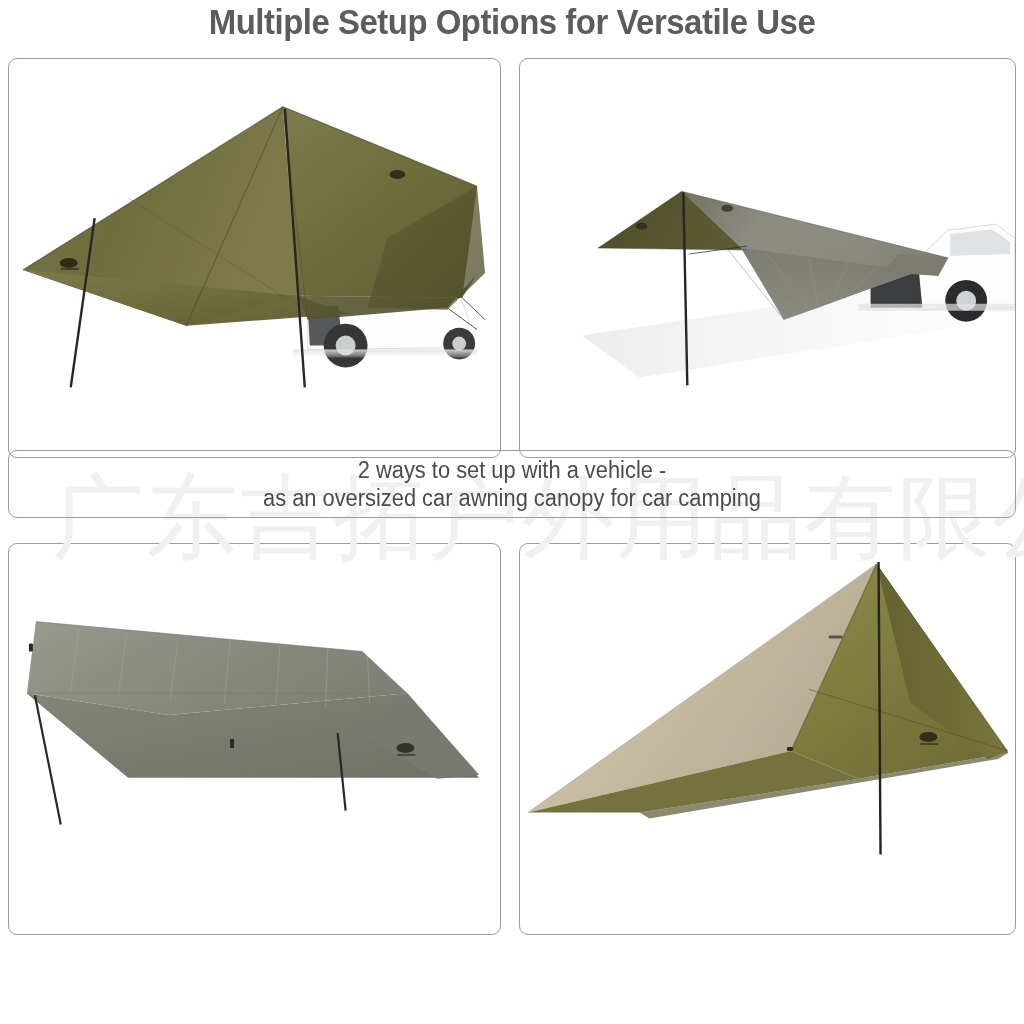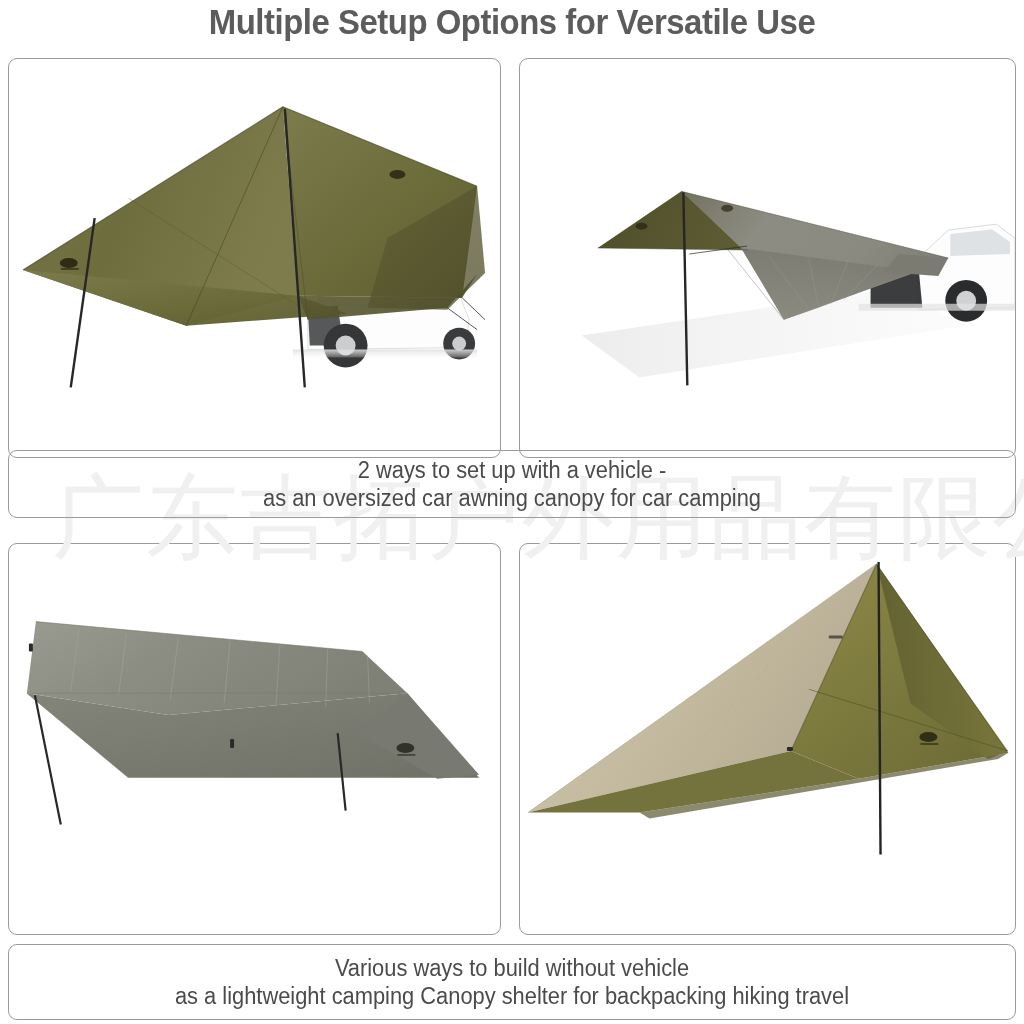--- a/index.html
+++ b/index.html
@@ -353,20 +353,14 @@
 
   </div>
 
   <div class="band band-mid">
     <div class="band-text">
       <span>2 ways to set up with a vehicle -</span>
       <span>as an oversized car awning canopy for car camping</span>
     </div>
   </div>
 
-  <div class="band band-bot">
-    <div class="band-text">
-      <span>Various ways to build without vehicle</span>
-      <span>as a lightweight camping Canopy shelter for backpacking hiking travel</span>
-    </div>
-  </div>
 
 </div>
 
 </body></html>

